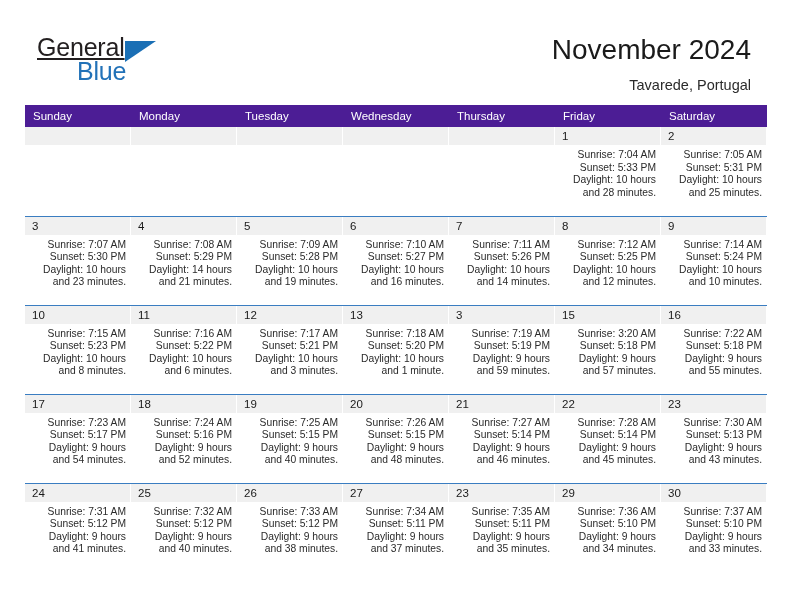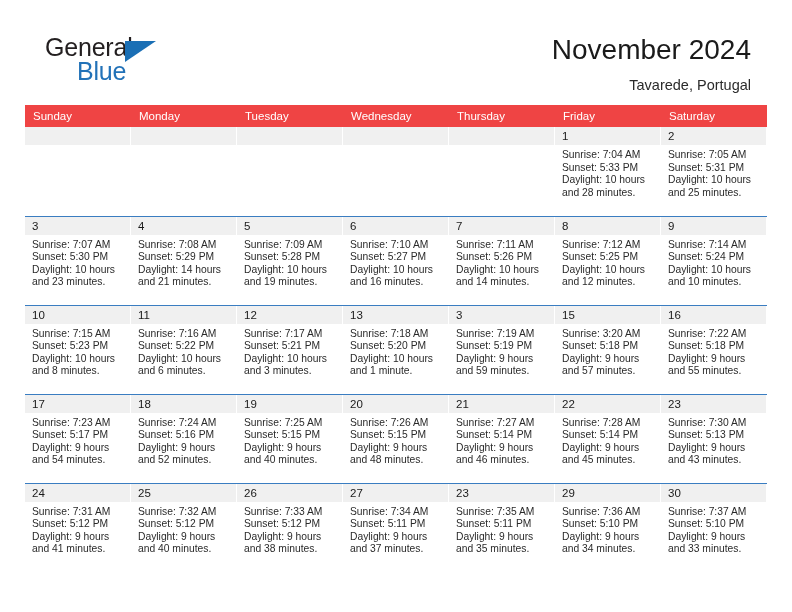--- a/index.html
+++ b/index.html
@@ -29,25 +29,26 @@
   }
   .logo {
     position: absolute;
     left: 33px;
     top: 33px;
     width: 180px;
     height: 52px;
   }
   .logo-general {
     position: absolute;
-    left: 12px; top: 0;
+    left: 4px; top: 0;
     font-size: 25px;
     letter-spacing: -0.2px;
     color: #231f20;
     line-height: 28px;
+    text-decoration: underline;
   }
   .logo-blue {
     position: absolute;
     left: 44px; top: 24px;
     font-size: 25px;
     letter-spacing: -0.2px;
     color: #2272b8;
     line-height: 28px;
   }
   .logo-tri {
@@ -80,21 +81,21 @@
   
   .calendar {
     position: absolute;
     left: 25px;
     top: 105px;
     width: 742px;
     border-collapse: collapse;
     table-layout: fixed;
   }
   .calendar th {
-    background: #ef4444;
+    background: #4c1d95;
     color: #ffffff;
     font-size: 11.5px;
     font-weight: normal;
     text-align: left;
     padding: 5px 0 5px 8px;
     height: 20px;
     border: none;
   }
   .calendar td {
     width: 106px;
@@ -118,20 +119,21 @@
     font-size: 11.5px;
     color: #1a1a1a;
     line-height: 16px;
     border-right: 1px solid #ffffff;
   }
   .cell-body {
     padding: 4px 5px 0 7px;
     font-size: 10.3px;
     color: #2a2a2a;
     line-height: 12.6px;
+    text-align: right;
   }
   .cell-body div { white-space: nowrap; }
   .cell-body .wrapline { white-space: normal; }
   td.empty .daynum-strip { color: transparent; }
 </style>
 </head>
 <body>
 
 <div id="page">
 

